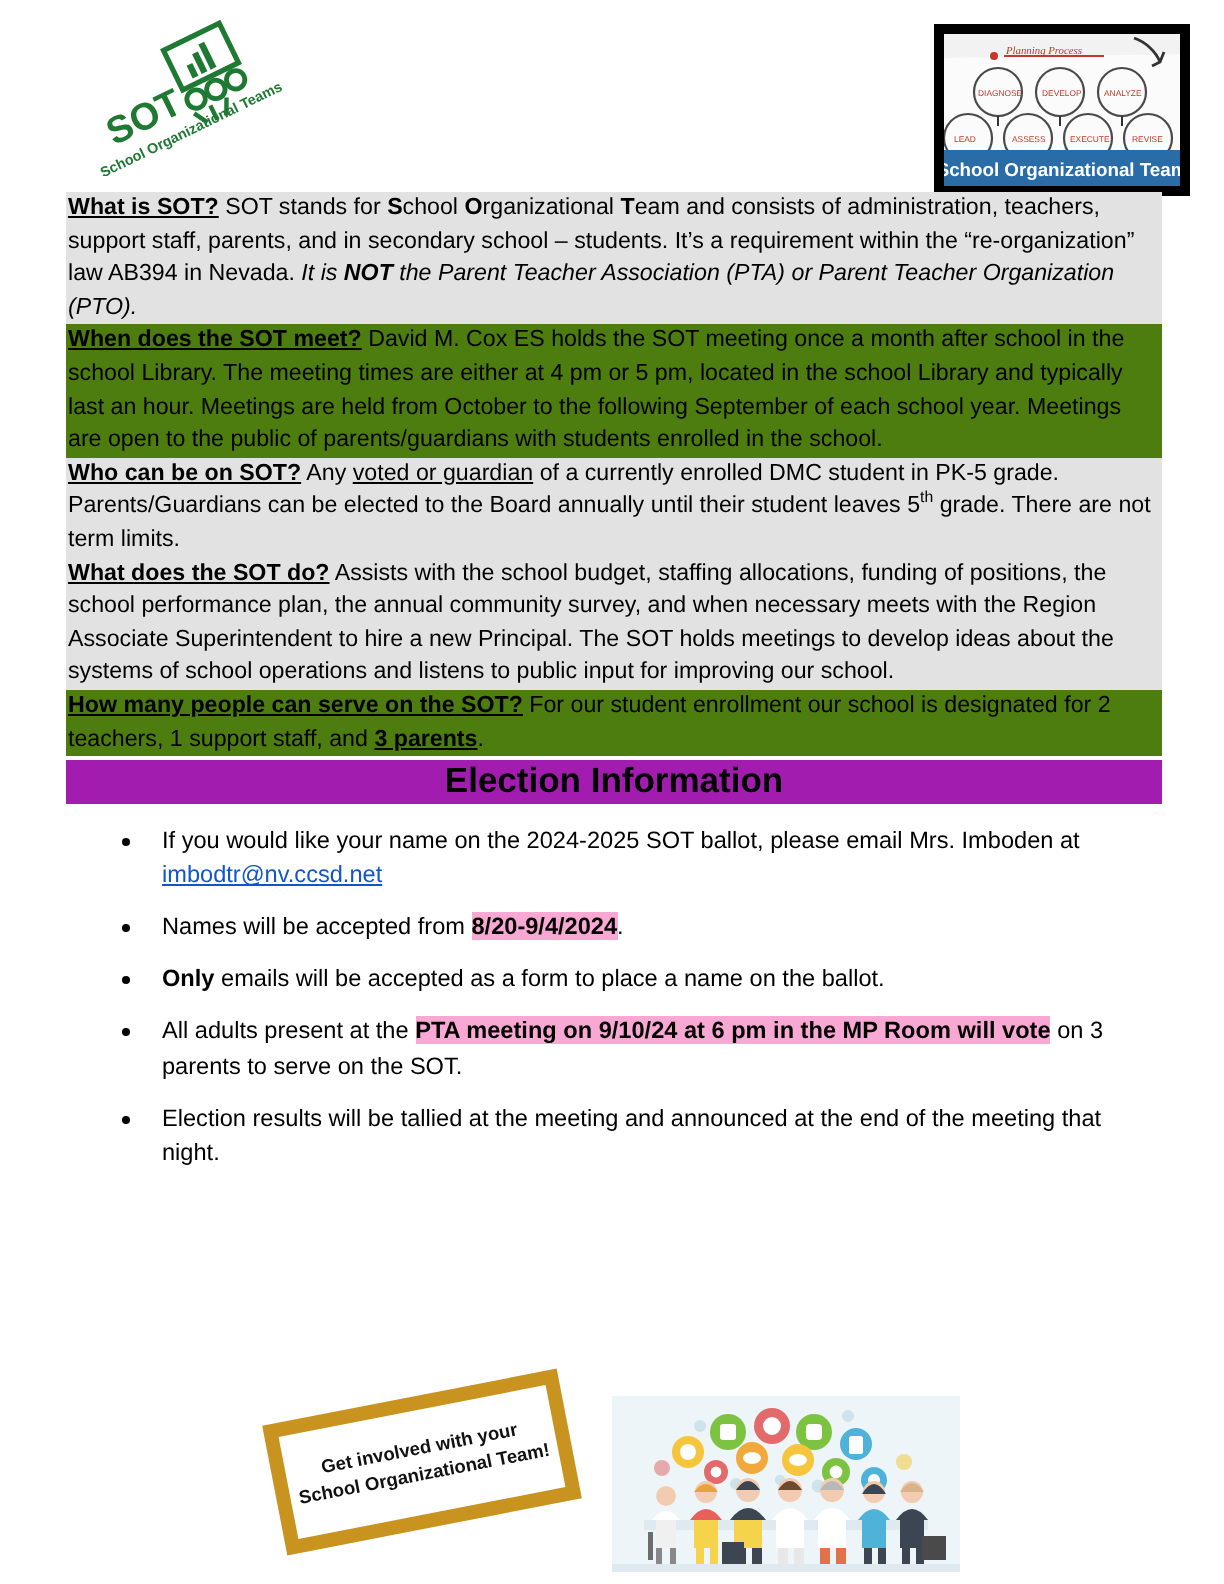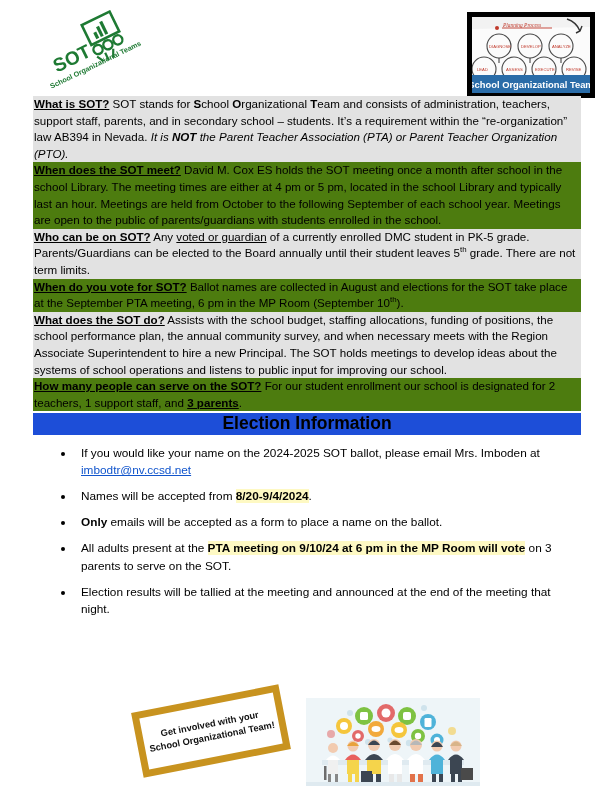--- a/index.html
+++ b/index.html
@@ -80,42 +80,42 @@
 
   .q { font-weight: bold; text-decoration: underline; }
   .b { font-weight: bold; }
   .i { font-style: italic; }
   .uline { text-decoration: underline; }
   sup { font-size: 68%; vertical-align: super; line-height: 0; }
 
   
   .election-head {
     margin-top: 2px;
-    background: #1d4ed8;
+    background: #a21caf;
     text-align: center;
     font-size: 17.5px;
     font-weight: bold;
     padding: 2px 0 3px 0;
   }
   .bullets {
     margin: 10px 0 0 0;
     padding-left: 42px;
     font-size: 11.8px;
     line-height: 17.5px;
   }
   .bullets li {
     margin-bottom: 8.5px;
     padding-left: 6px;
   }
   .bullets li:last-child { margin-bottom: 16px; }
   a.email {
     color: #1155cc;
     text-decoration: underline;
   }
-  .hl { background: #fef9c3; }
+  .hl { background: #f9a8d4; }
 
   
   .footer {
     position: absolute;
     left: 0;
     top: 690px;
     width: 612px;
     height: 100px;
   }
   .get-involved {
@@ -227,25 +227,20 @@
         <span class="q">When does the SOT meet?</span><span> David M. Cox ES holds the SOT meeting once a month after school in the school Library. The meeting times are either at 4 pm or 5 pm, located in the school Library and typically last an hour. Meetings are held from October to the following September of each school year. Meetings are open to the public of parents/guardians with students enrolled in the school.</span>
       </p>
     </div>
 
     <div class="blk-gray">
       <p class="para">
         <span class="q">Who can be on SOT?</span><span> Any </span><span class="uline">voted or guardian</span><span> of a currently enrolled DMC student in PK-5 grade. Parents/Guardians can be elected to the Board annually until their student leaves 5</span><sup>th</sup><span> grade. There are not term limits.</span>
       </p>
     </div>
 
-    <div class="blk-green">
-      <p class="para">
-        <span class="q">When do you vote for SOT?</span><span> Ballot names are collected in August and elections for the SOT take place at the September PTA meeting, 6 pm in the MP Room (September 10</span><sup>th</sup><span>).</span>
-      </p>
-    </div>
 
     <div class="blk-gray">
       <p class="para">
         <span class="q">What does the SOT do?</span><span> Assists with the school budget, staffing allocations, funding of positions, the school performance plan, the annual community survey, and when necessary meets with the Region Associate Superintendent to hire a new Principal. The SOT holds meetings to develop ideas about the systems of school operations and listens to public input for improving our school.</span>
       </p>
     </div>
 
     <div class="blk-green">
       <p class="para">
         <span class="q">How many people can serve on the SOT?</span><span> For our student enrollment our school is designated for 2 teachers, 1 support staff, and </span><span class="b uline">3 parents</span><span>.</span>

